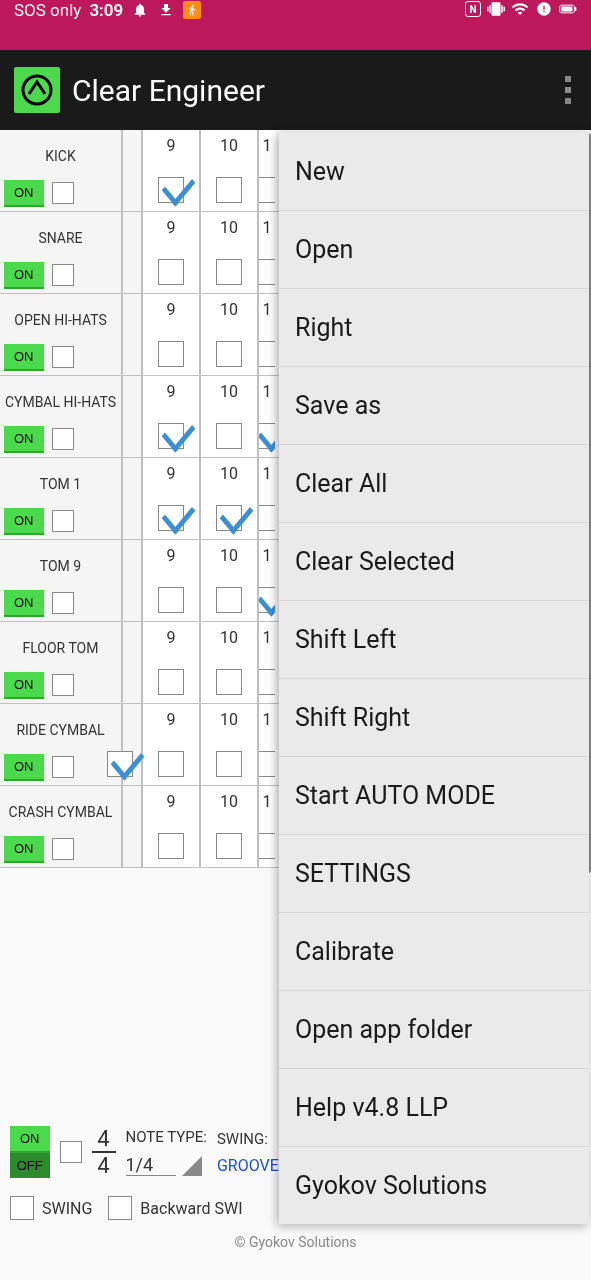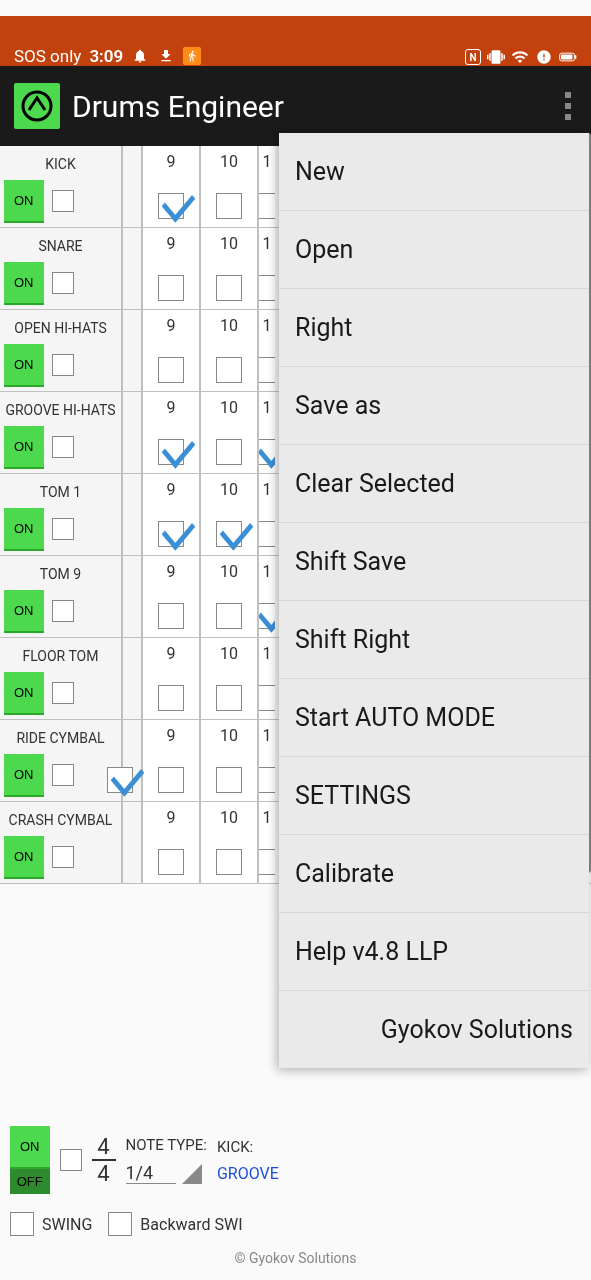--- a/index.html
+++ b/index.html
@@ -1,35 +1,35 @@
 <!DOCTYPE html>
 <html><head>
 <meta charset="utf-8">
 <style>
 * { box-sizing: border-box; margin: 0; padding: 0; }
 html, body { width: 591px; height: 1280px; overflow: hidden; font-family: -apple-system, Roboto, sans-serif; background: #fafafa; }
 
-.status-bar { height: 50px; background: #c2410c; color: #fff; display: flex; align-items: flex-end; justify-content: space-between; padding: 0 14px; font-size: 17px; margin-top: 16px; }
+.status-bar { height: 50px; background: #be185d; color: #fff; display: flex; align-items: flex-start; justify-content: space-between; padding: 0 14px; font-size: 17px; }
 .status-left { display: flex; align-items: center; gap: 8px; }
 .status-right { display: flex; align-items: center; gap: 6px; }
 .status-icon { width: 18px; height: 18px; display: inline-flex; align-items: center; justify-content: center; }
 .running-icon { background: #ff8c1a; width: 18px; height: 18px; border-radius: 2px; display: flex; align-items: center; justify-content: center; color: #fff; font-size: 12px; }
 
 .app-bar { height: 80px; background: #1a1a1a; color: #fff; display: flex; align-items: center; padding: 0 14px; position: relative; }
 .app-logo { width: 46px; height: 46px; background: #4dd94d; border-radius: 2px; display: flex; align-items: center; justify-content: center; margin-right: 12px; }
 .app-title { font-size: 30px; font-weight: 400; }
 .menu-dots { position: absolute; right: 20px; top: 50%; transform: translateY(-50%); display: flex; flex-direction: column; gap: 5px; cursor: pointer; }
 .menu-dots span { width: 6px; height: 6px; background: #888; }
 
 .grid-container { position: relative; background: #f8f8f8; }
 .track-row { height: 82px; display: flex; border-bottom: 1px solid #c0c0c0; }
 .track-label-cell { width: 123px; border-right: 2px solid #c0c0c0; display: flex; flex-direction: column; justify-content: space-between; padding: 4px 4px 6px 4px; background: #f5f5f5; }
 .track-name { font-size: 14px; text-align: center; color: #333; line-height: 1.1; flex: 1; display: flex; align-items: center; justify-content: center; }
 .track-ctrl { display: flex; align-items: center; gap: 8px; }
-.on-btn { background: #4dd94d; color: #000; font-size: 13px; font-weight: 500; padding: 13px 10px; border: none; box-shadow: 0 2px 0 #2ba82b; }
+.on-btn { background: #4dd94d; color: #000; font-size: 13px; font-weight: 500; padding: 5px 10px; border: none; box-shadow: 0 2px 0 #2ba82b; }
 .track-cb { width: 22px; height: 22px; border: 1px solid #888; background: #fff; }
 .spacer-col { width: 20px; border-right: 2px solid #c0c0c0; background: #f5f5f5; }
 .step-cell { width: 58px; border-right: 2px solid #c0c0c0; display: flex; flex-direction: column; align-items: center; justify-content: space-between; padding: 6px 0 8px 0; background: #fff; }
 .step-num { font-size: 16px; color: #333; }
 .step-cb { width: 26px; height: 26px; border: 1px solid #888; background: #fff; display: flex; align-items: center; justify-content: center; position: relative; }
 .step-cb.checked::after { content: ''; position: absolute; width: 26px; height: 16px; border-left: 5px solid #3b8fd6; border-bottom: 5px solid #3b8fd6; transform: rotate(-50deg) skewX(-10deg); top: -2px; left: 4px; }
 .step-cell.partial-visible { width: 16px; overflow: hidden; border-right: none; }
 
 .bottom-panel { position: absolute; bottom: 0; left: 0; right: 0; height: 160px; background: #fafafa; padding: 6px 10px; }
 .bottom-row1 { display: flex; align-items: center; gap: 10px; }
@@ -42,21 +42,21 @@
 .spinner-tri { width: 0; height: 0; border-left: 20px solid transparent; border-bottom: 20px solid #888; }
 .mode-label { font-size: 15px; color: #333; }
 .mode-val { font-size: 16px; color: #1d4ed8; }
 .bottom-row2 { display: flex; align-items: center; gap: 8px; margin-top: 18px; }
 .swing-cb { width: 24px; height: 24px; border: 1px solid #888; background: #fff; }
 .swing-label { font-size: 16px; color: #333; }
 .copyright { text-align: center; font-size: 14px; color: #888; margin-top: 14px; }
 
 .dropdown-menu { position: absolute; top: 133px; right: 2px; width: 310px; background: #eaeaea; box-shadow: -2px 2px 10px rgba(0,0,0,0.3); z-index: 100; }
 .dropdown-item { padding: 24px 16px; font-size: 25px; color: #1a1a1a; border-bottom: 1px solid #d8d8d8; cursor: pointer; }
-.dropdown-item:last-child { border-bottom: none; text-align: right; }
+.dropdown-item:last-child { border-bottom: none; }
 
 .scroll-indicator { position: absolute; right: 0; top: 133px; width: 6px; height: 740px; background: #888; border-radius: 3px; z-index: 50; }
 </style>
 </head>
 <body>
 
 <div class="status-bar">
   <div class="status-left">
     <span>SOS only</span>
     <span style="font-weight:600;">3:09</span>
@@ -103,21 +103,21 @@
   </div>
 </div>
 
 <div class="app-bar">
   <div class="app-logo">
     <svg width="36" height="36" viewBox="0 0 36 36">
         <circle cx="18" cy="18" r="14" fill="none" stroke="#000" stroke-width="3"></circle>
         <path d="M10 22 L18 10 L26 22" fill="none" stroke="#000" stroke-width="3"></path>
       </svg>
   </div>
-  <div class="app-title">Drums Engineer</div>
+  <div class="app-title">Clear Engineer</div>
   <div class="menu-dots">
     <span></span>
       <span></span>
       <span></span>
   </div>
 </div>
 
 <div class="grid-container" id="grid">
     <div class="track-row">
       <div class="track-label-cell">
@@ -180,21 +180,21 @@
         <div class="step-num">10</div>
         <div class="step-cb"></div>
       </div>
       <div class="step-cell partial-visible">
         <div class="step-num">1</div>
         <div class="step-cb"></div>
       </div>
     </div>
     <div class="track-row">
       <div class="track-label-cell">
-        <div class="track-name">GROOVE HI-HATS</div>
+        <div class="track-name">CYMBAL HI-HATS</div>
         <div class="track-ctrl">
           <button class="on-btn">ON</button>
           <div class="track-cb"></div>
         </div>
       </div>
       <div class="spacer-col"></div>
       <div class="step-cell">
         <div class="step-num">9</div>
         <div class="step-cb checked"></div>
       </div>
@@ -334,41 +334,43 @@
       <span>4</span>
     </div>
     <div style="display:flex;flex-direction:column;gap:8px;">
       <span class="note-type-label">NOTE TYPE:</span>
       <div style="display:flex;align-items:flex-end;gap:6px;">
         <span class="note-type-val" style="border-bottom:1px solid #888;min-width:50px;">1/4</span>
         <div class="spinner-tri"></div>
       </div>
     </div>
     <div style="display:flex;flex-direction:column;gap:8px;">
-      <span class="mode-label">KICK:</span>
+      <span class="mode-label">SWING:</span>
       <span class="mode-val">GROOVE</span>
     </div>
   </div>
   <div class="bottom-row2">
     <div class="swing-cb"></div>
     <span class="swing-label">SWING</span>
     <div class="swing-cb" style="margin-left:8px;"></div>
     <span class="swing-label">Backward SWI</span>
   </div>
   <div class="copyright">© Gyokov Solutions</div>
 </div>
 
 <div class="scroll-indicator"></div>
 
 <div class="dropdown-menu" id="menu">
     <div class="dropdown-item">New</div>
     <div class="dropdown-item">Open</div>
     <div class="dropdown-item">Right</div>
     <div class="dropdown-item">Save as</div>
+    <div class="dropdown-item">Clear All</div>
     <div class="dropdown-item">Clear Selected</div>
-    <div class="dropdown-item">Shift Save</div>
+    <div class="dropdown-item">Shift Left</div>
     <div class="dropdown-item">Shift Right</div>
     <div class="dropdown-item">Start AUTO MODE</div>
     <div class="dropdown-item">SETTINGS</div>
     <div class="dropdown-item">Calibrate</div>
+    <div class="dropdown-item">Open app folder</div>
     <div class="dropdown-item">Help v4.8 LLP</div>
     <div class="dropdown-item">Gyokov Solutions</div>
   </div>
 
 </body></html>

